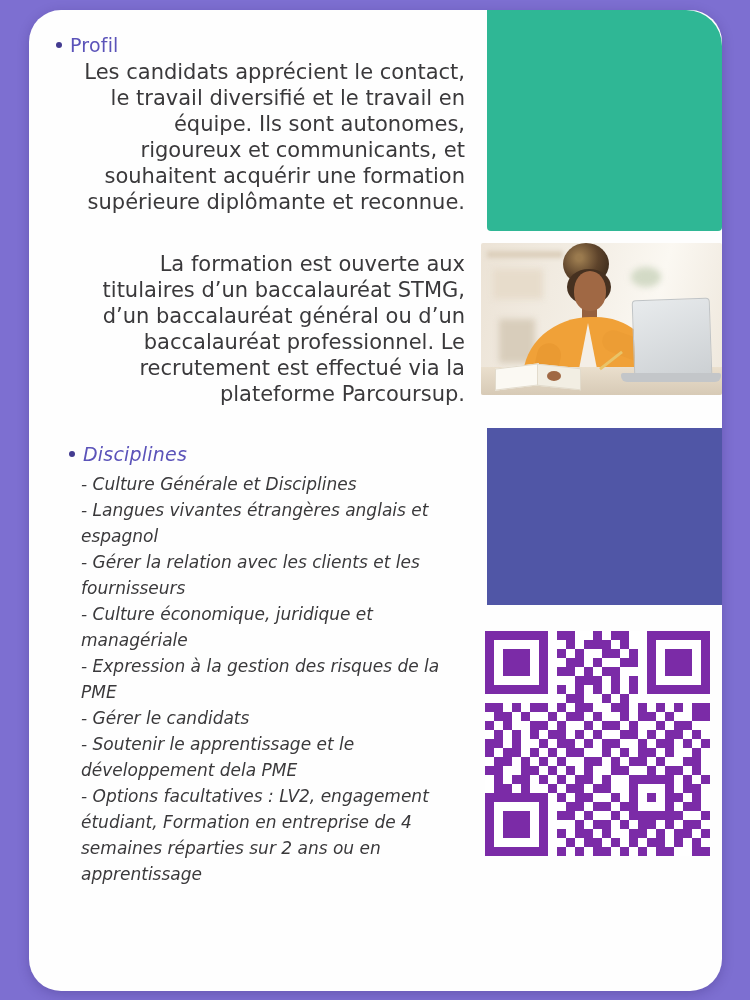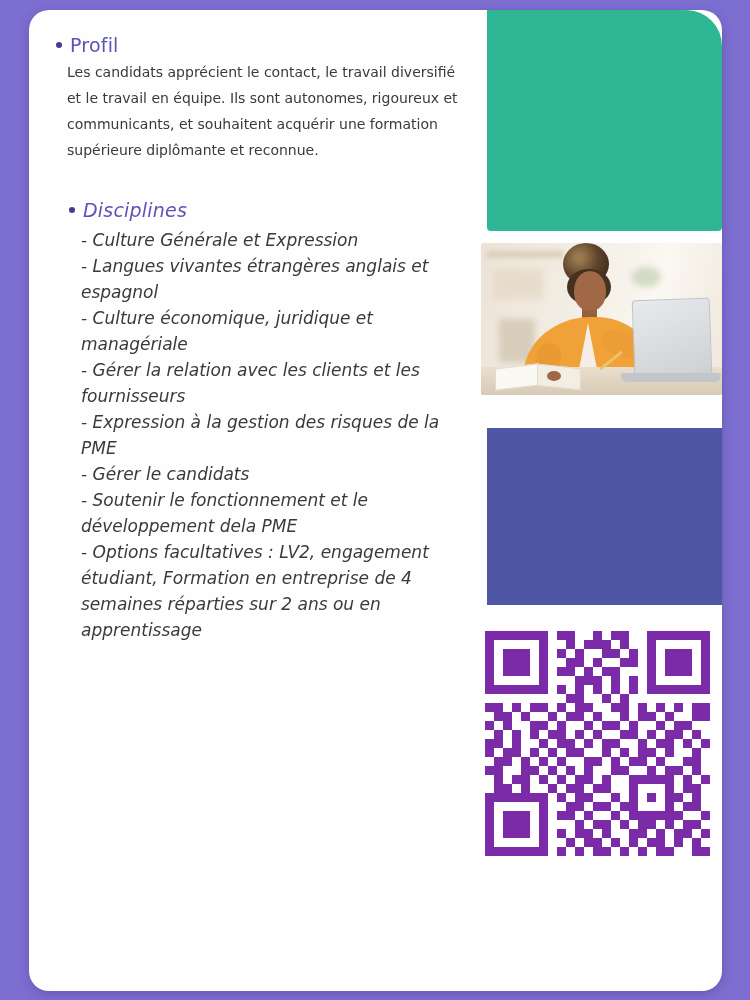--- a/index.html
+++ b/index.html
@@ -5,32 +5,32 @@
   * { margin:0; padding:0; box-sizing:border-box; }
   html,body { width:750px; height:1000px; overflow:hidden; }
   body {
     background: var(--bg, #7d6fd1);
     font-family: "DejaVu Sans", "Liberation Sans", sans-serif;
     position: relative;
   }
   .card {
     position:absolute; left:29px; top:10px; width:693px; height:981px;
     background: var(--card, #fefefe);
-    border-radius:20px; overflow:hidden;
+    border-radius:32px; overflow:hidden;
     box-shadow: 0 3px 12px rgba(40,25,90,.25);
   }
   
   .text-col { position:absolute; left:27px; top:24px; width:412px; }
   .section { margin-bottom:36px; }
   .section-heading { display:flex; align-items:center; gap:8px; margin-bottom:3px; }
   .dot { width:6px; height:6px; border-radius:50%; background:var(--bullet,#433b90); flex:0 0 auto; }
   .section-title { font-size:19px; color:var(--heading,#5b53b9); letter-spacing:.2px; }
   .section-body {
     margin-left:11px; margin-top:2px; width:398px;
-    font-size:14px; line-height:26px; color:var(--text,#3a393b);
+    font-size:21px; line-height:26px; color:var(--text,#3a393b);text-align:right;
   }
   .disciplines { margin-left:13px;font-style:italic; }
   .disciplines-list { list-style:none; margin-left:12px; margin-top:6px; width:392px; }
   .disciplines-list li { font-size:17px; line-height:26px; color:var(--text,#3a393b); }
   
   .green-block {
     position:absolute; top:0; right:0; width:235px; height:221px;
     background:var(--teal,#2fb795); border-radius:0 36px 4px 4px;
   }
   .indigo-block {
@@ -81,35 +81,36 @@
 
     <div class="section">
       <div class="section-heading">
         <span class="dot"></span>
         <span class="section-title">Profil</span>
       </div>
       <p class="section-body">Les candidats apprécient le contact, le travail diversifié et le travail en équipe. Ils sont autonomes, rigoureux et communicants, et souhaitent acquérir une formation supérieure diplômante et reconnue.</p>
     </div>
 
     <div class="section">
+      <p class="section-body">La formation est ouverte aux titulaires d’un baccalauréat STMG, d’un baccalauréat général ou d’un baccalauréat professionnel. Le recrutement est effectué via la plateforme Parcoursup.</p>
     </div>
 
     <div class="section disciplines">
       <div class="section-heading">
         <span class="dot"></span>
         <span class="section-title">Disciplines</span>
       </div>
       <ul class="disciplines-list">
-          <li>- Culture Générale et Expression</li>
+          <li>- Culture Générale et Disciplines</li>
           <li>- Langues vivantes étrangères anglais et espagnol</li>
+          <li>- Gérer la relation avec les clients et les fournisseurs</li>
           <li>- Culture économique, juridique et managériale</li>
-          <li>- Gérer la relation avec les clients et les fournisseurs</li>
           <li>- Expression à la gestion des risques de la PME</li>
           <li>- Gérer le candidats</li>
-          <li>- Soutenir le fonctionnement et le développement dela PME</li>
+          <li>- Soutenir le apprentissage et le développement dela PME</li>
           <li>- Options facultatives : LV2, engagement étudiant, Formation en entreprise de 4 semaines réparties sur 2 ans ou en apprentissage</li>
         </ul>
     </div>
 
   </div>
 
   <div class="green-block"></div>
 
   <div class="photo" role="img" aria-label="Étudiante souriante en cardigan jaune, écrivant dans un livre ouvert devant un ordinateur portable">
     <div class="ph-shelf"></div>

